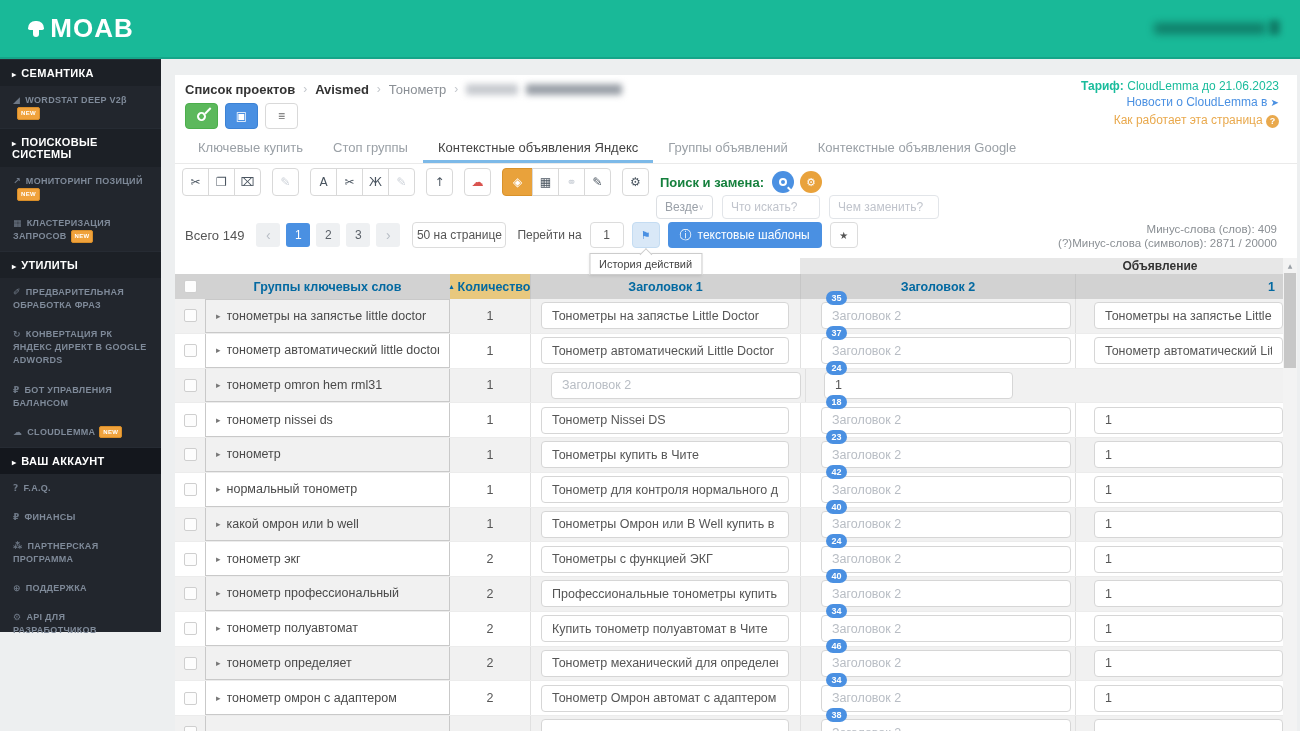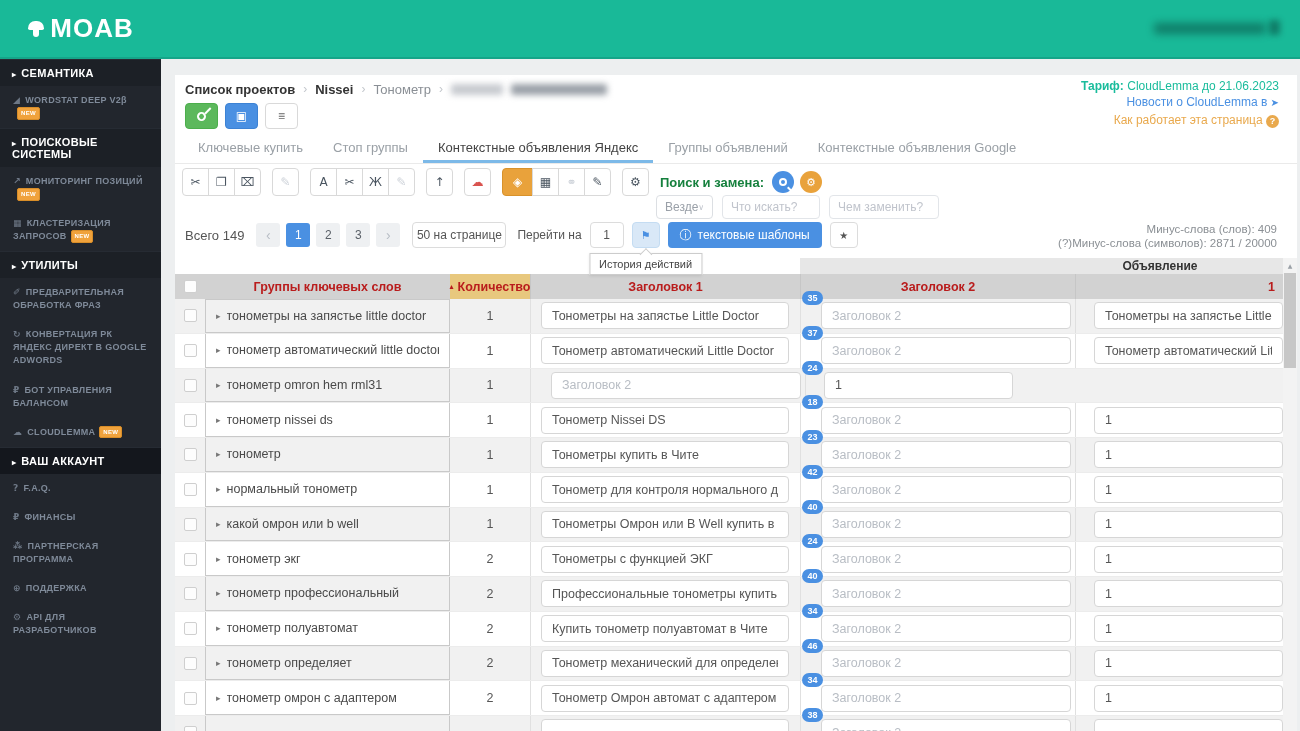--- a/index.html
+++ b/index.html
@@ -10,21 +10,21 @@
   .topbar { position:absolute; left:0; top:0; width:1300px; height:59px; background:#19b998; border-bottom:2px solid #15a589; z-index:5; }
   .logo { position:absolute; left:0; top:0; width:161px; height:57px; display:flex; align-items:center; justify-content:center; color:#fff; }
   .logo-text { font-size:26px; font-weight:bold; letter-spacing:1px; }
   .mush { position:relative; width:18px; height:18px; margin-right:5px; }
   .mush::before { content:''; position:absolute; top:1px; left:1px; width:16px; height:9px; background:#fff; border-radius:8px 8px 2px 2px; }
   .mush::after { content:''; position:absolute; top:10px; left:6px; width:6px; height:7px; background:#fff; border-radius:0 0 3px 3px; }
   .acct-blur { position:absolute; right:34px; top:23px; width:112px; height:11px; background:#0d6e5c; opacity:.8; border-radius:3px; filter:blur(4px); }
   .acct-ico { position:absolute; right:20px; top:20px; width:11px; height:15px; background:#0d6e5c; opacity:.8; border-radius:2px; filter:blur(3px); }
 
   
-  .sidebar { position:absolute; left:0; top:59px; width:161px; height:672px; background:#22262d; z-index:4; }
+  .sidebar { position:absolute; left:0; top:59px; width:161px; height:573px; background:#22262d; z-index:4; }
   .side-section { background:#1c2026; color:#fff; font-size:11px; font-weight:bold; padding:7px 12px; letter-spacing:.3px; border-top:1px solid #262b33; cursor:pointer; }
   .side-section .sec-caret { font-size:8px; margin-right:5px; color:#fff; }
   .side-section.active { background:#14171d; }
   .side-item { color:#7f8a99; font-size:9px; font-weight:bold; padding:8px 10px 8px 13px; letter-spacing:.3px; line-height:1.45; cursor:pointer; }
   .side-item .si-ico { font-size:9px; margin-right:5px; color:#6d7785; font-family:"DejaVu Sans", sans-serif; }
   .side-badge { display:inline-block; background:#f0a23c; border:1px solid #d88d28; color:#fff; font-size:6px; font-weight:bold; padding:1px 3px; border-radius:2px; margin-left:4px; vertical-align:1px; }
 
   
   .main { position:absolute; left:161px; top:59px; right:0; bottom:0; background:#edeff0; }
   .panel { position:absolute; left:14px; top:16px; width:1122px; bottom:0; background:#fff; overflow:hidden; }
@@ -99,21 +99,21 @@
   .tmpl-btn { height:26px; background:#4a90e2; border-radius:4px; color:#fff; font-size:12px; display:flex; align-items:center; padding:0 12px; gap:6px; cursor:pointer; margin-right:8px; }
   .tmpl-btn .info-ico { font-size:12px; font-family:"DejaVu Sans", sans-serif; }
   .star-btn { width:28px; height:26px; border:1px solid #dcdcdc; border-radius:4px; background:#fff; display:flex; align-items:center; justify-content:center; color:#555; font-size:10px; cursor:pointer; font-family:"DejaVu Sans", sans-serif; }
 
   .minus-info { position:absolute; right:20px; top:147px; text-align:right; font-size:11.5px; color:#8a8f94; line-height:14px; }
 
   
   .tgroupband { position:absolute; left:625px; top:183px; width:483px; height:16px; background:#e7e7e7; z-index:1; }
   .tgroupband .gb-label { position:absolute; left:300px; width:120px; text-align:center; font-size:12px; font-weight:bold; color:#333; top:1px; }
   .thead { position:absolute; left:0; top:199px; width:1108px; height:25px; background:#d2d2d2; display:flex; z-index:1; }
-  .thc { display:flex; align-items:center; justify-content:center; font-size:12.5px; font-weight:bold; color:#b91c1c; height:25px; }
+  .thc { display:flex; align-items:center; justify-content:center; font-size:12.5px; font-weight:bold; color:#0369a1; height:25px; }
   .thc.c0 { width:30px; }
   .thc.c1 { width:245px; }
   .thc.c2 { width:80px; background:#e8c87e; cursor:pointer; }
   .thc.c2 .sortc { font-size:8px; margin-right:4px; font-family:"DejaVu Sans", sans-serif; }
   .thc.c3 { width:270px; border-left:1px solid #c6c6c6; }
   .thc.c4 { width:275px; border-left:1px solid #c6c6c6; }
   .thc.c5 { width:208px; border-left:1px solid #c6c6c6; justify-content:flex-end; padding-right:8px; }
 
   .tbody { position:absolute; left:0; top:224px; width:1108px; z-index:2; }
   .trow { position:relative; display:flex; height:34.75px; align-items:center; border-bottom:1px solid #ececec; }
@@ -127,21 +127,21 @@
   .c-group .gtext { font-size:12.5px; color:#4a4a4a; white-space:nowrap; overflow:hidden; }
   .c-count { width:80px; justify-content:center; font-size:12.5px; color:#555; }
   .c-h1 { width:270px; border-left:1px solid #e0e0e0; }
   .c-h2 { width:275px; border-left:1px solid #e0e0e0; }
   .c-t1 { width:208px; border-left:1px solid #e0e0e0; overflow:visible; }
   .tinput { height:27px; border:1px solid #d6d6d6; border-radius:4px; background:#fff; padding:0 10px; font-size:12.5px; color:#555; outline:none; font-family:"Liberation Sans", sans-serif; }
   .tinput::placeholder { color:#b8bdc4; }
   .c-h1 .tinput { margin-left:10px; width:248px; }
   .c-h2 .tinput { margin-left:20px; width:250px; }
   .c-t1 .tinput { margin-left:18px; width:260px; }
-  .charbadge { position:absolute; left:627px; top:-8px; min-width:21px; height:14px; border-radius:7px; background:#4a90e2; color:#fff; font-size:9px; font-weight:bold; display:flex; align-items:center; justify-content:center; padding:0 4px; z-index:6; }
+  .charbadge { position:absolute; left:651px; top:-8px; min-width:21px; height:14px; border-radius:7px; background:#4a90e2; color:#fff; font-size:9px; font-weight:bold; display:flex; align-items:center; justify-content:center; padding:0 4px; z-index:6; }
 
   .vscroll { position:absolute; right:0; top:183px; bottom:0; width:14px; background:#f3f3f3; z-index:10; }
   .vs-up { height:14px; display:flex; align-items:center; justify-content:center; font-size:6px; color:#9aa0a6; cursor:pointer; font-family:"DejaVu Sans", sans-serif; }
   .vs-thumb { position:absolute; left:1px; top:15px; width:12px; height:95px; background:#c7c7c7; cursor:pointer; }
 </style>
 </head>
 <body>
 
 <div class="app">
 
@@ -174,21 +174,21 @@
         <div class="side-item"><span class="si-ico">⚙</span><span>API ДЛЯ РАЗРАБОТЧИКОВ</span></div>
       </div>
   </div>
 
   <div class="main">
     <div class="panel">
 
       <div class="breadcrumb">
         <span class="bc bold">Список проектов</span>
         <span class="bsep">›</span>
-        <span class="bc bold">Nissei</span>
+        <span class="bc bold">Avismed</span>
         <span class="bsep">›</span>
         <span class="bc dim">Тонометр</span>
         <span class="bsep">›</span>
         <span class="redact r1"></span>
         <span class="redact r2"></span>
       </div>
 
       <div class="tariff">
         <div class="t1"><b>Тариф:</b> <span>CloudLemma до 21.06.2023</span></div>
         <div class="t2"><span>Новости о CloudLemma в</span> <span class="plane">➤</span></div>

